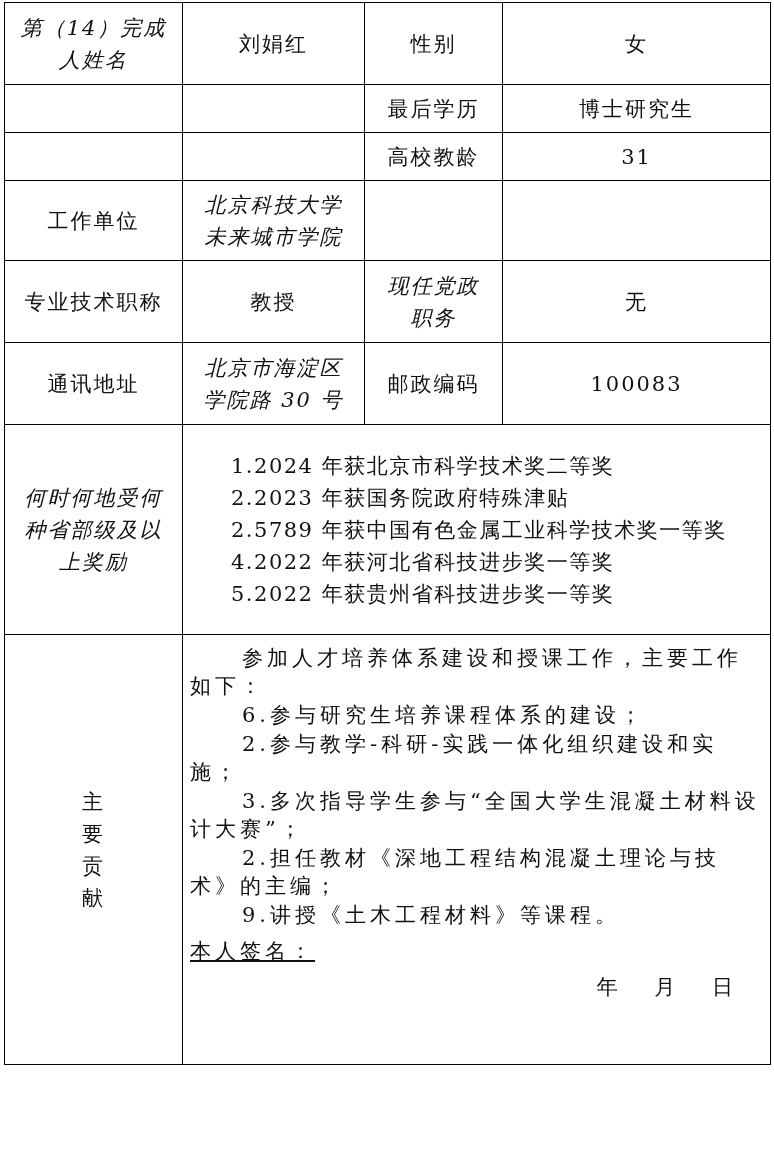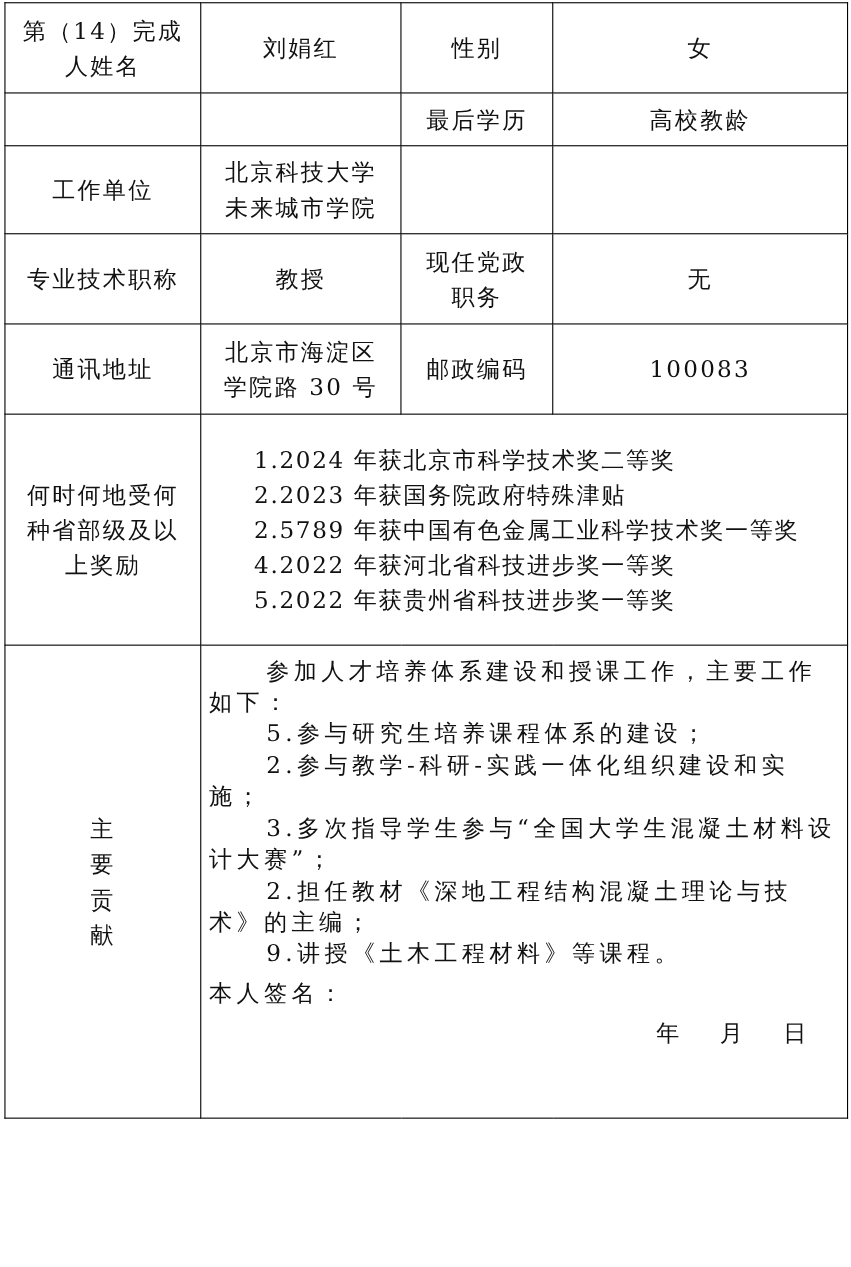--- a/index.html
+++ b/index.html
@@ -2,27 +2,27 @@
 <html><head>
 <meta charset="utf-8">
 <style>
   html, body { margin: 0; padding: 0; background: #ffffff; }
   body { width: 774px; height: 1152px; position: relative; overflow: hidden;
          font-family: "DejaVu Serif", "Liberation Serif", serif; color: #111; }
   table.form { position: absolute; left: 4px; top: 2px; border-collapse: collapse;
                table-layout: fixed; width: 766px; }
   table.form td { border: 1.6px solid #000; padding: 0; text-align: center; vertical-align: middle;
                   font-size: 21px; line-height: 32px; letter-spacing: 2px; }
-  .lbl { white-space: pre-line; }
+  .lbl { white-space: pre-line; font-style: italic; }
   .awards { text-align: left !important; padding-left: 48px !important; font-size: 21px; line-height: 32px; }
   .awards div { letter-spacing: 1.5px; }
   .contrib { text-align: left !important; vertical-align: top !important; padding: 8px 6px 0 6px !important; letter-spacing: 4px !important; }
   .contrib p { margin: 1px; line-height: 28px; }
   .indent { text-indent: 52px; }
-  .sig { margin-top: 8px !important; }
+  .sig { margin-top: 8px !important; text-decoration: underline; }
   .date { text-align: right; padding-left: 340px; margin-top: 8px !important; letter-spacing: 0 !important; }
   .date span { display: inline-block; margin-right: 30px; }
   .vert { line-height: 32px; }
   .vert span { display: block; }
 </style>
 </head>
 <body>
 
 <table class="form">
   <colgroup>
@@ -36,21 +36,27 @@
     <td class="lbl">第（14）完成
 人姓名</td>
     <td>刘娟红</td>
     <td>性别</td>
     <td>女</td>
   </tr>
   <tr style="height:48px">
     <td></td>
     <td></td>
     <td>最后学历</td>
+    <td>博士研究生</td>
+  </tr>
+  <tr style="height:48px">
+    <td></td>
+    <td></td>
     <td>高校教龄</td>
+    <td>31</td>
   </tr>
   <tr style="height:80px">
     <td>工作单位</td>
     <td class="lbl">北京科技大学
 未来城市学院</td>
     <td></td>
     <td></td>
   </tr>
   <tr style="height:82px">
     <td>专业技术职称</td>
@@ -80,21 +86,21 @@
   </tr>
   <tr style="height:430px">
     <td class="vert">
       <span>主</span>
       <span>要</span>
       <span>贡</span>
       <span>献</span>
     </td>
     <td colspan="3" class="contrib">
       <p class="indent">参加人才培养体系建设和授课工作，主要工作如下：</p>
-      <p class="indent">5.参与研究生培养课程体系的建设；</p>
+      <p class="indent">6.参与研究生培养课程体系的建设；</p>
       <p class="indent">2.参与教学-科研-实践一体化组织建设和实施；</p>
       <p class="indent">3.多次指导学生参与“全国大学生混凝土材料设计大赛”；</p>
       <p class="indent">2.担任教材《深地工程结构混凝土理论与技术》的主编；</p>
       <p class="indent">9.讲授《土木工程材料》等课程。</p>
       <p class="sig">本人签名：</p>
       <p class="date">
         <span>年</span>
         <span>月</span>
         <span>日</span>
       </p>

